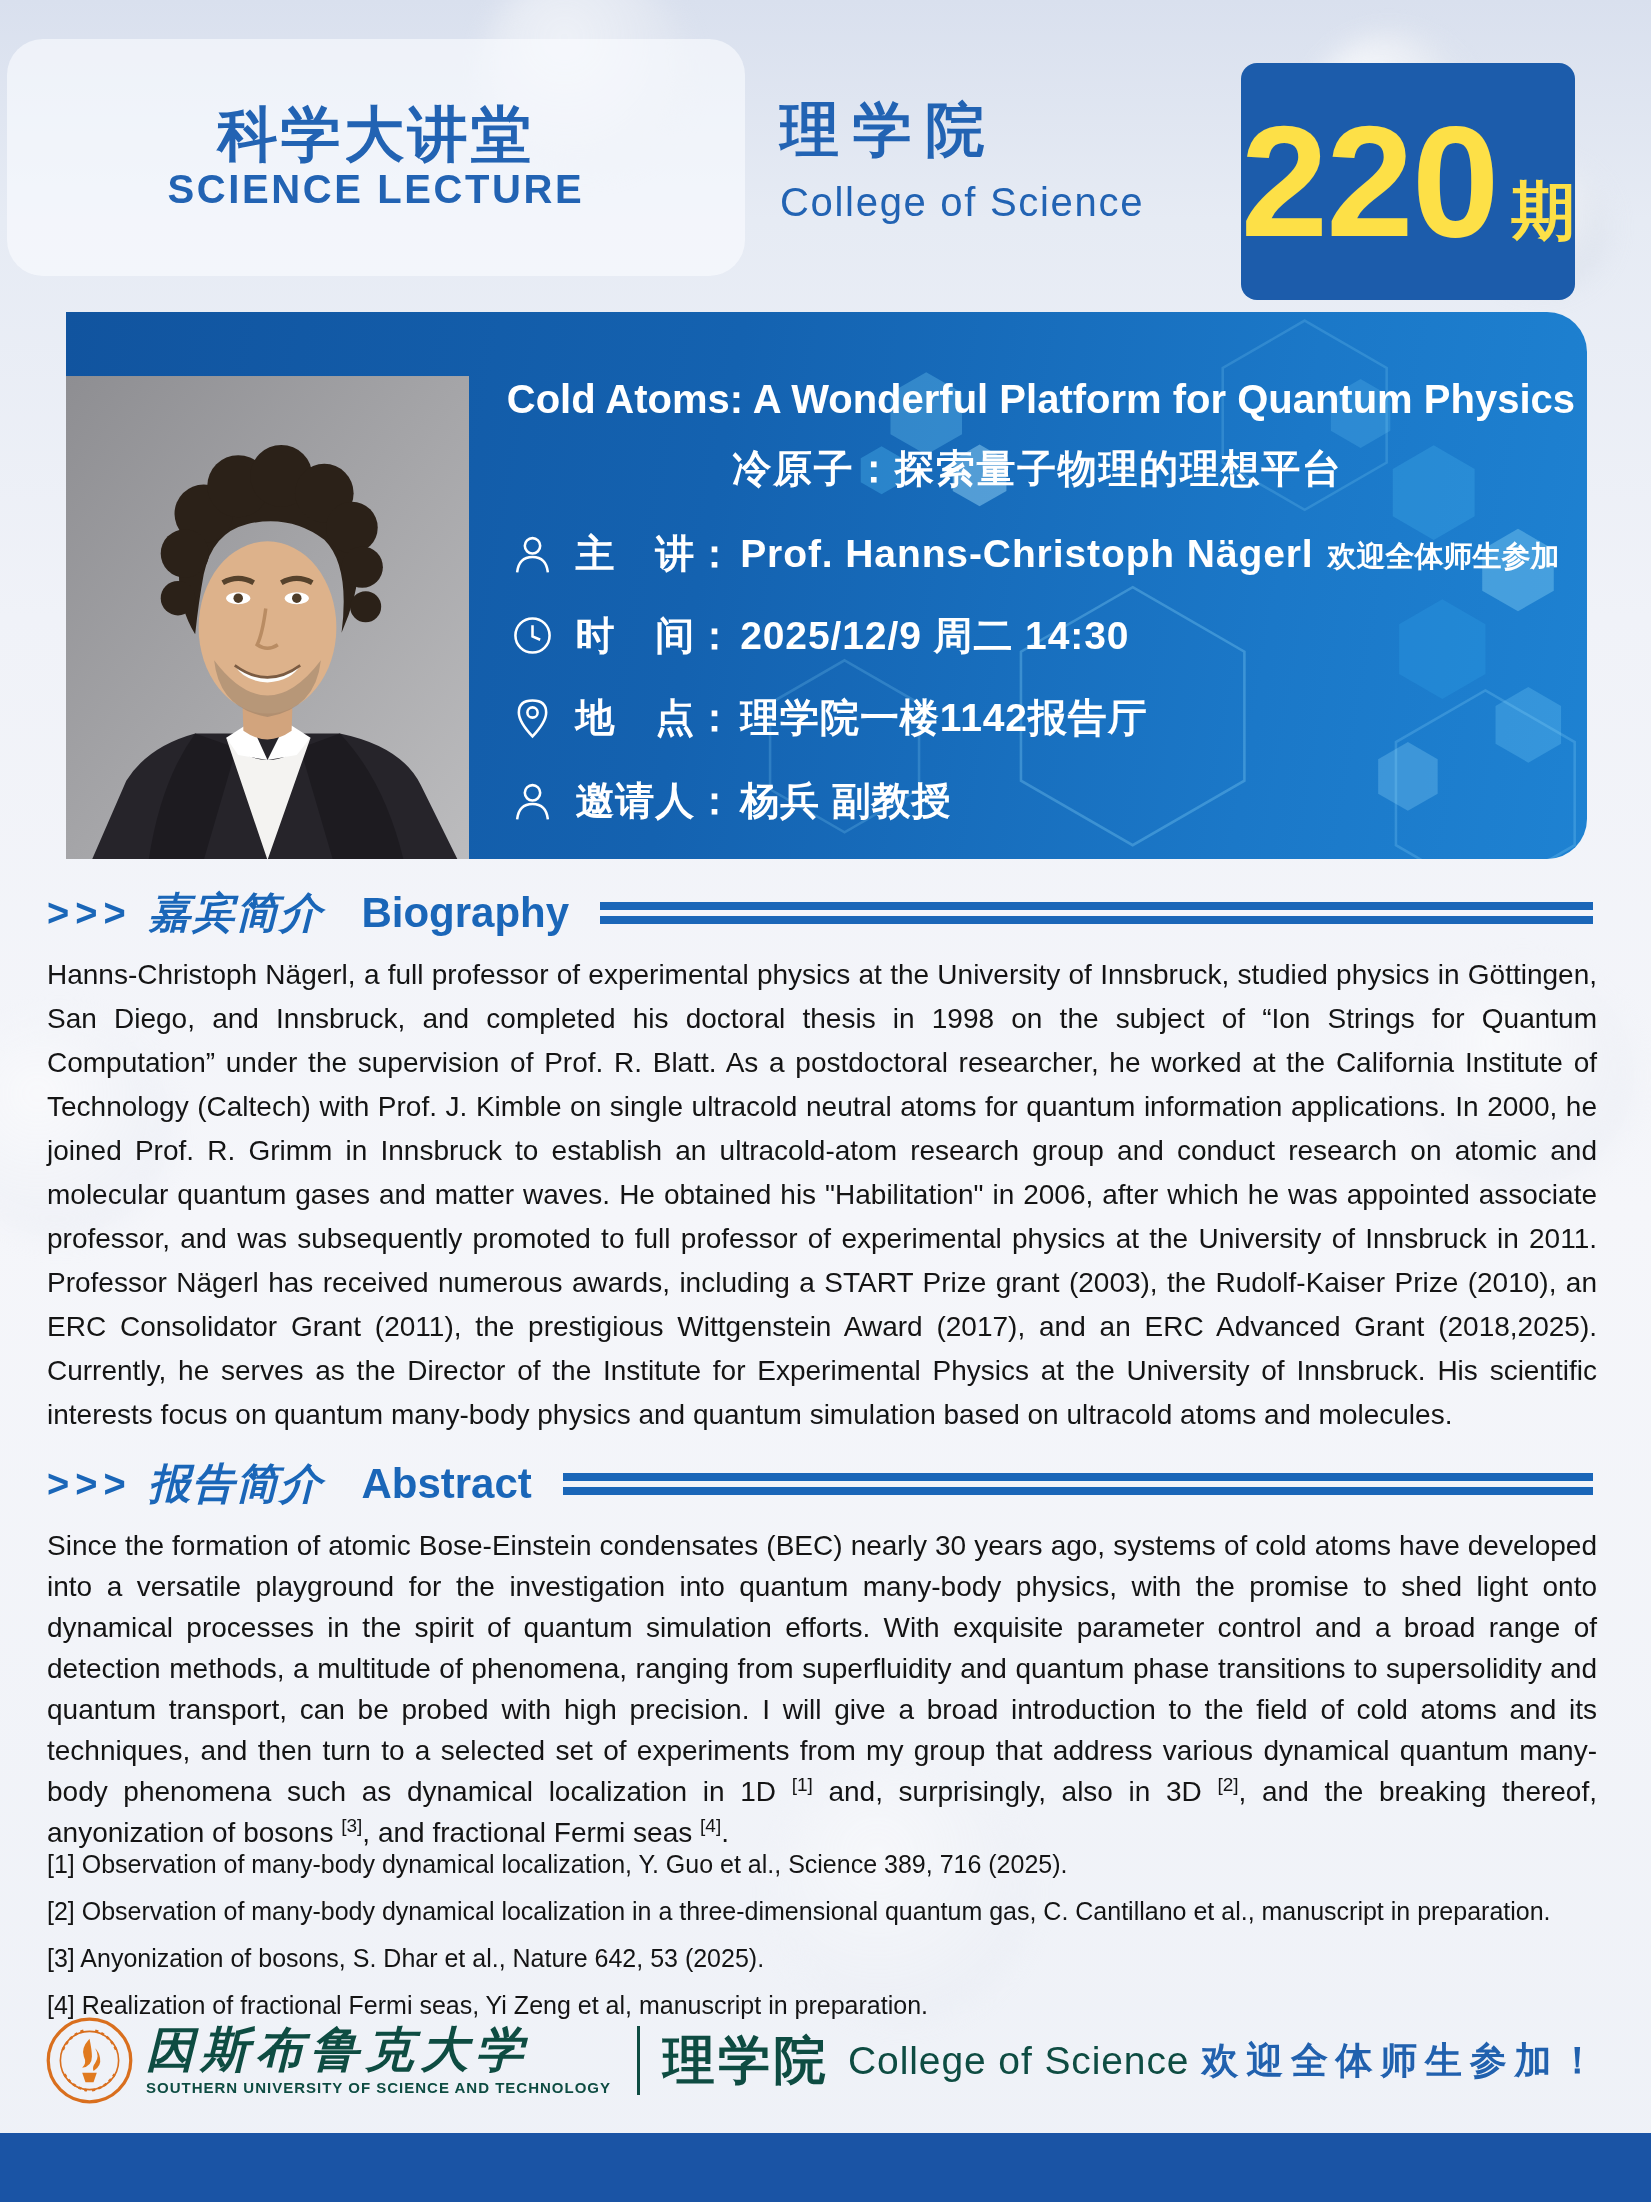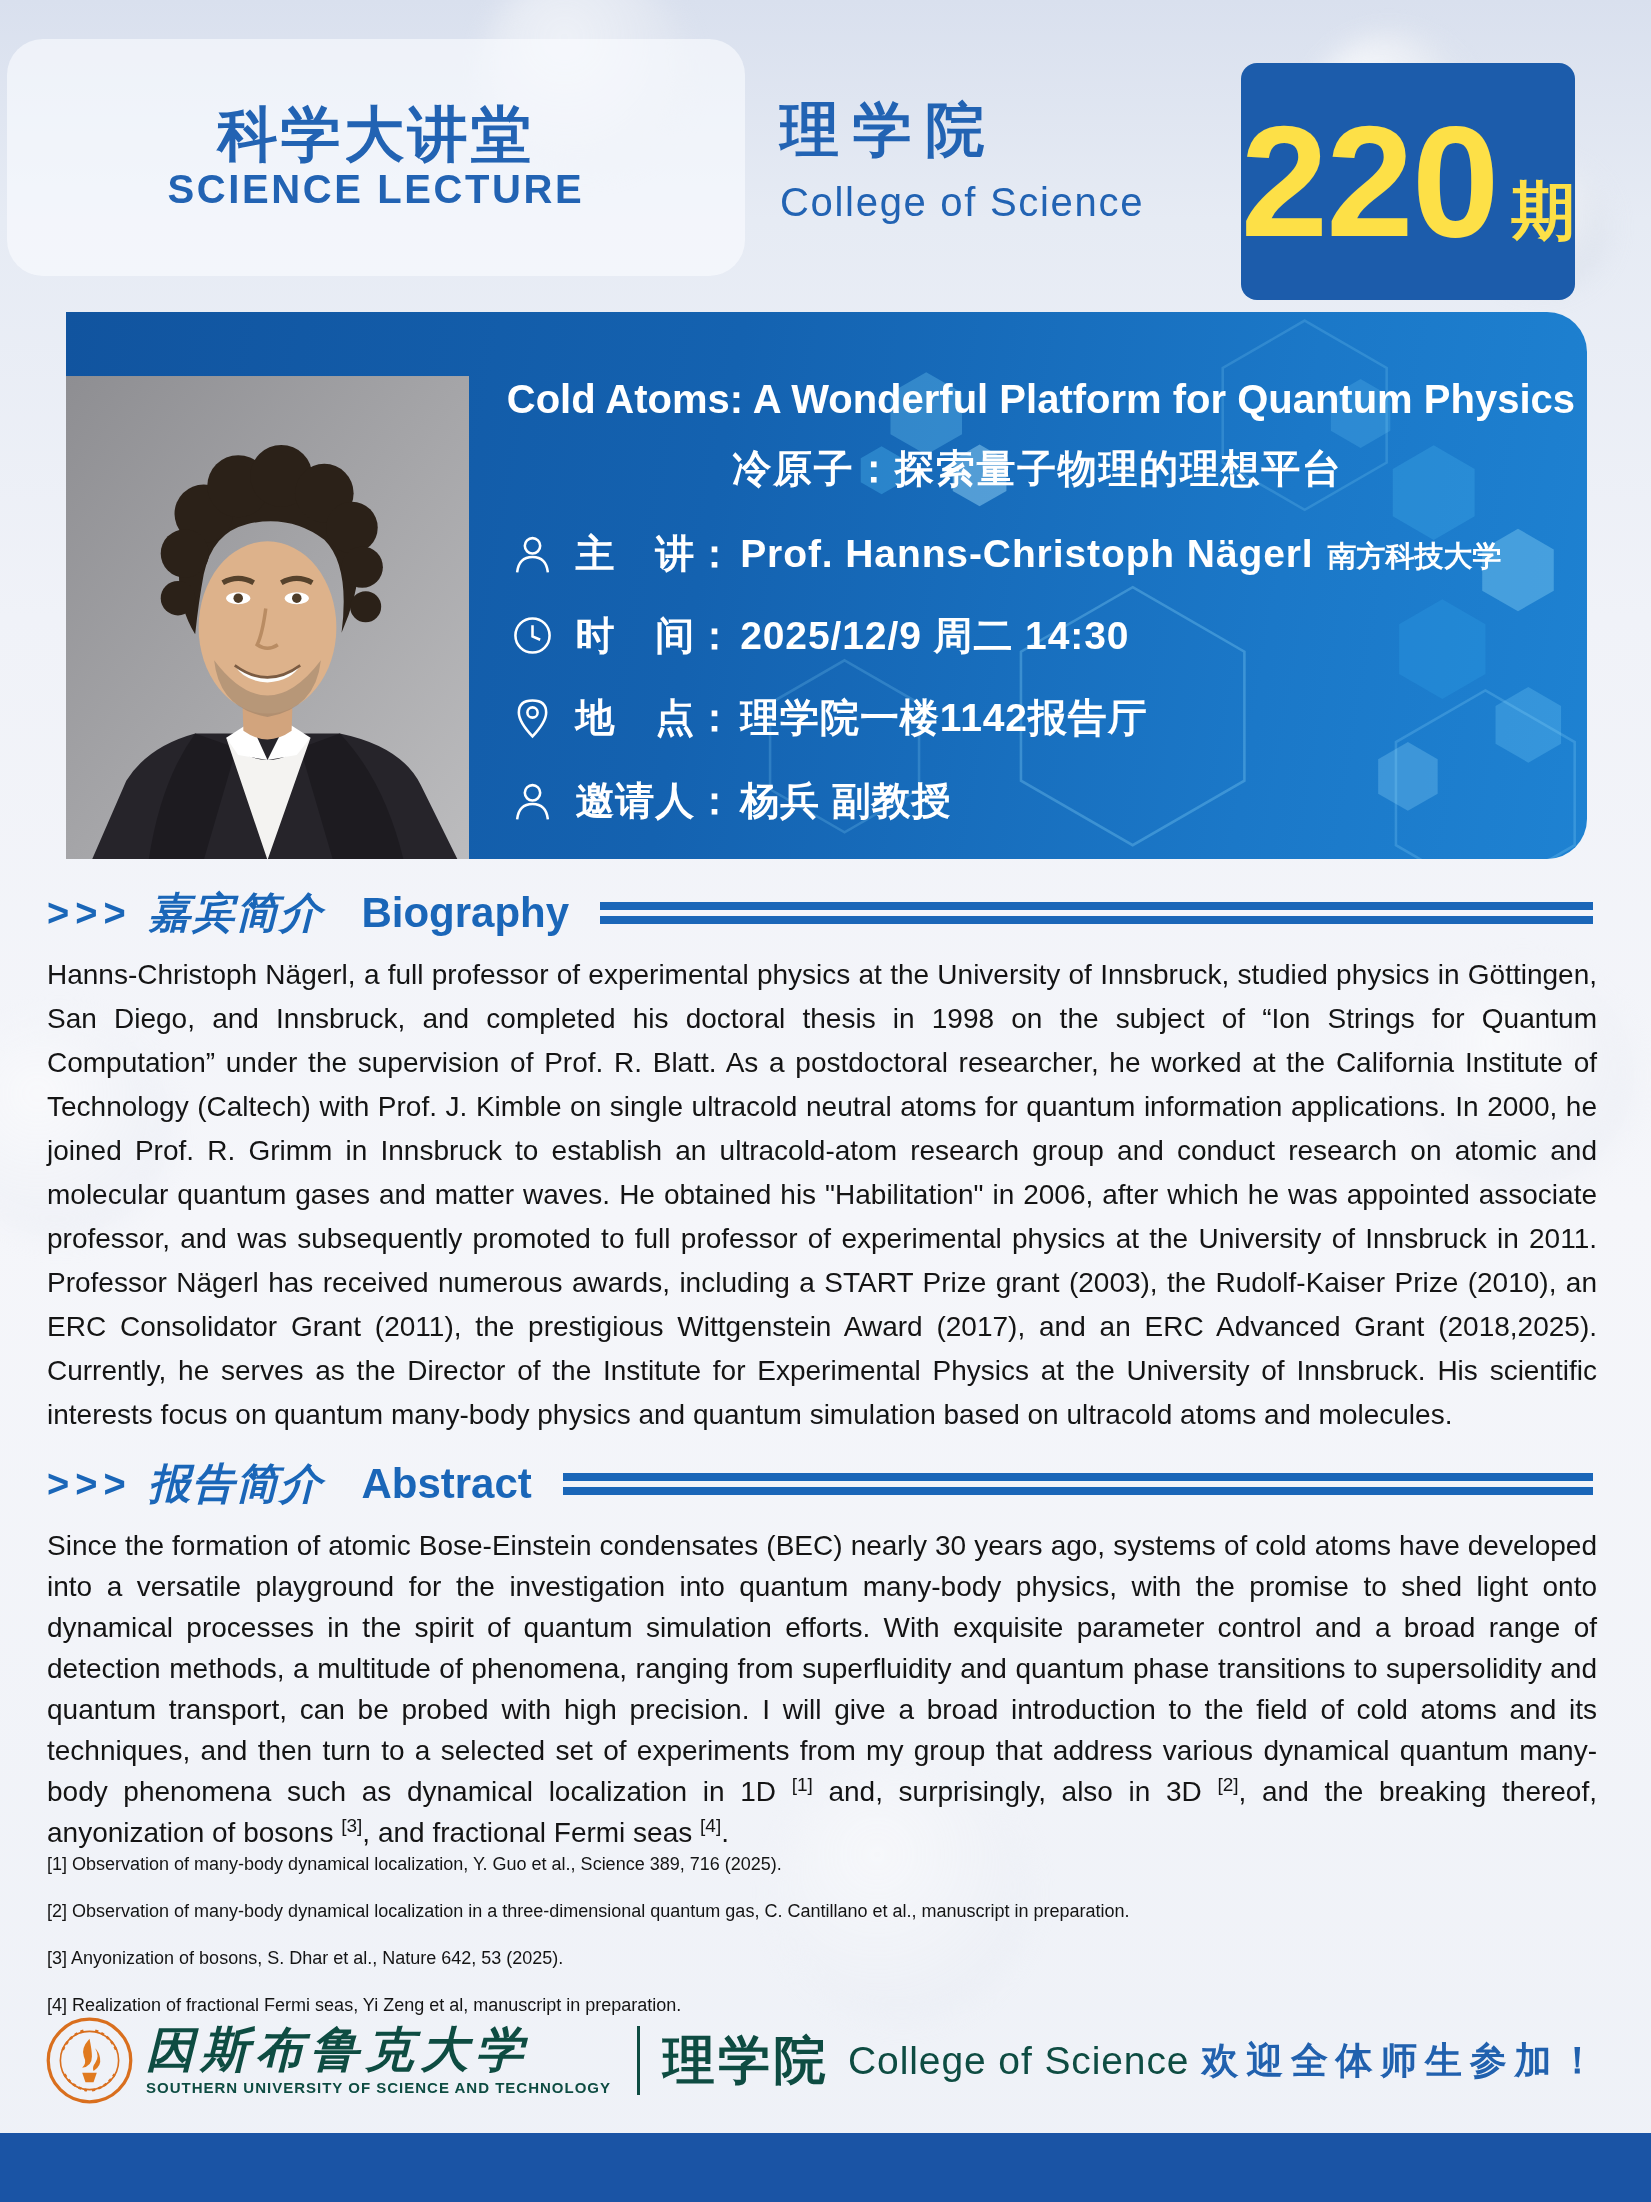--- a/index.html
+++ b/index.html
@@ -59,21 +59,21 @@
   .sh-bio{top:883px;} .sh-abs{top:1454px;}
   .sh-marker{font-size:38px;font-weight:900;letter-spacing:6px;}
   .sh-cn{font-size:42px;font-weight:900;margin-left:17px;letter-spacing:1.7px;font-style:italic;}
   .sh-en{font-size:42px;font-weight:800;margin-left:38px;}
   .sh-lines{flex:1;margin-left:31px;display:flex;flex-direction:column;gap:6.9px;}
   .sh-lines div{height:7.7px;background:#1a66b8;}
   .body-text{position:absolute;left:47px;width:1550px;font-size:28px;color:#141414;text-align:justify;}
   .bio-text{top:953px;line-height:44px;}
   .abs-text{top:1525px;line-height:41px;}
   .abs-text sup{font-size:19px;line-height:0;}
-  .refs{position:absolute;left:47px;top:1841px;width:1568px;font-size:18px;color:#141414;}
+  .refs{position:absolute;left:47px;top:1841px;width:1568px;font-size:25px;color:#141414;}
   .refs div{line-height:47px;}
 
   
   .footer-row{position:absolute;left:45px;top:2015px;width:1564px;height:91px;display:flex;align-items:center;}
   .seal{width:89px;height:89px;flex:0 0 auto;}
   .univ-block{margin-left:12px;color:#0e4c42;}
   .univ-cn{font-family:"DejaVu Serif",serif;font-style:italic;font-weight:700;font-size:48px;letter-spacing:6.9px;line-height:1;}
   .univ-en{font-size:15px;font-weight:700;letter-spacing:1px;margin-top:6.9px;}
   .footer-divider{width:3.4px;height:69px;background:#0e4c42;margin:0 22.4px 0 26px;}
   .fc-cn{font-size:52px;font-weight:700;color:#0e4c42;letter-spacing:3.4px;}
@@ -173,21 +173,21 @@
     <div class="card-subtitle">冷原子：探索量子物理的理想平台</div>
     <div class="detail-rows">
 
       <div class="detail-row">
         <svg class="detail-icon" viewBox="0 0 48 48" fill="none" stroke="#fff" stroke-width="3">
           <circle cx="24" cy="15" r="9"></circle>
             <path d="M6,46 Q8,28 24,28 Q40,28 42,46"></path>
         </svg>
         <span class="detail-label">主　讲：</span>
         <span class="detail-value">Prof. Hanns-Christoph Nägerl</span>
-        <span class="detail-note">南方科技大学</span>
+        <span class="detail-note">欢迎全体师生参加</span>
       </div>
 
       <div class="detail-row">
         <svg class="detail-icon" viewBox="0 0 48 48" fill="none" stroke="#fff" stroke-width="3">
           <circle cx="24" cy="24" r="20"></circle>
             <path d="M24,12 L24,25 L33,29"></path>
         </svg>
         <span class="detail-label">时　间：</span>
         <span class="detail-value">2025/12/9  周二  14:30</span>
       </div>

